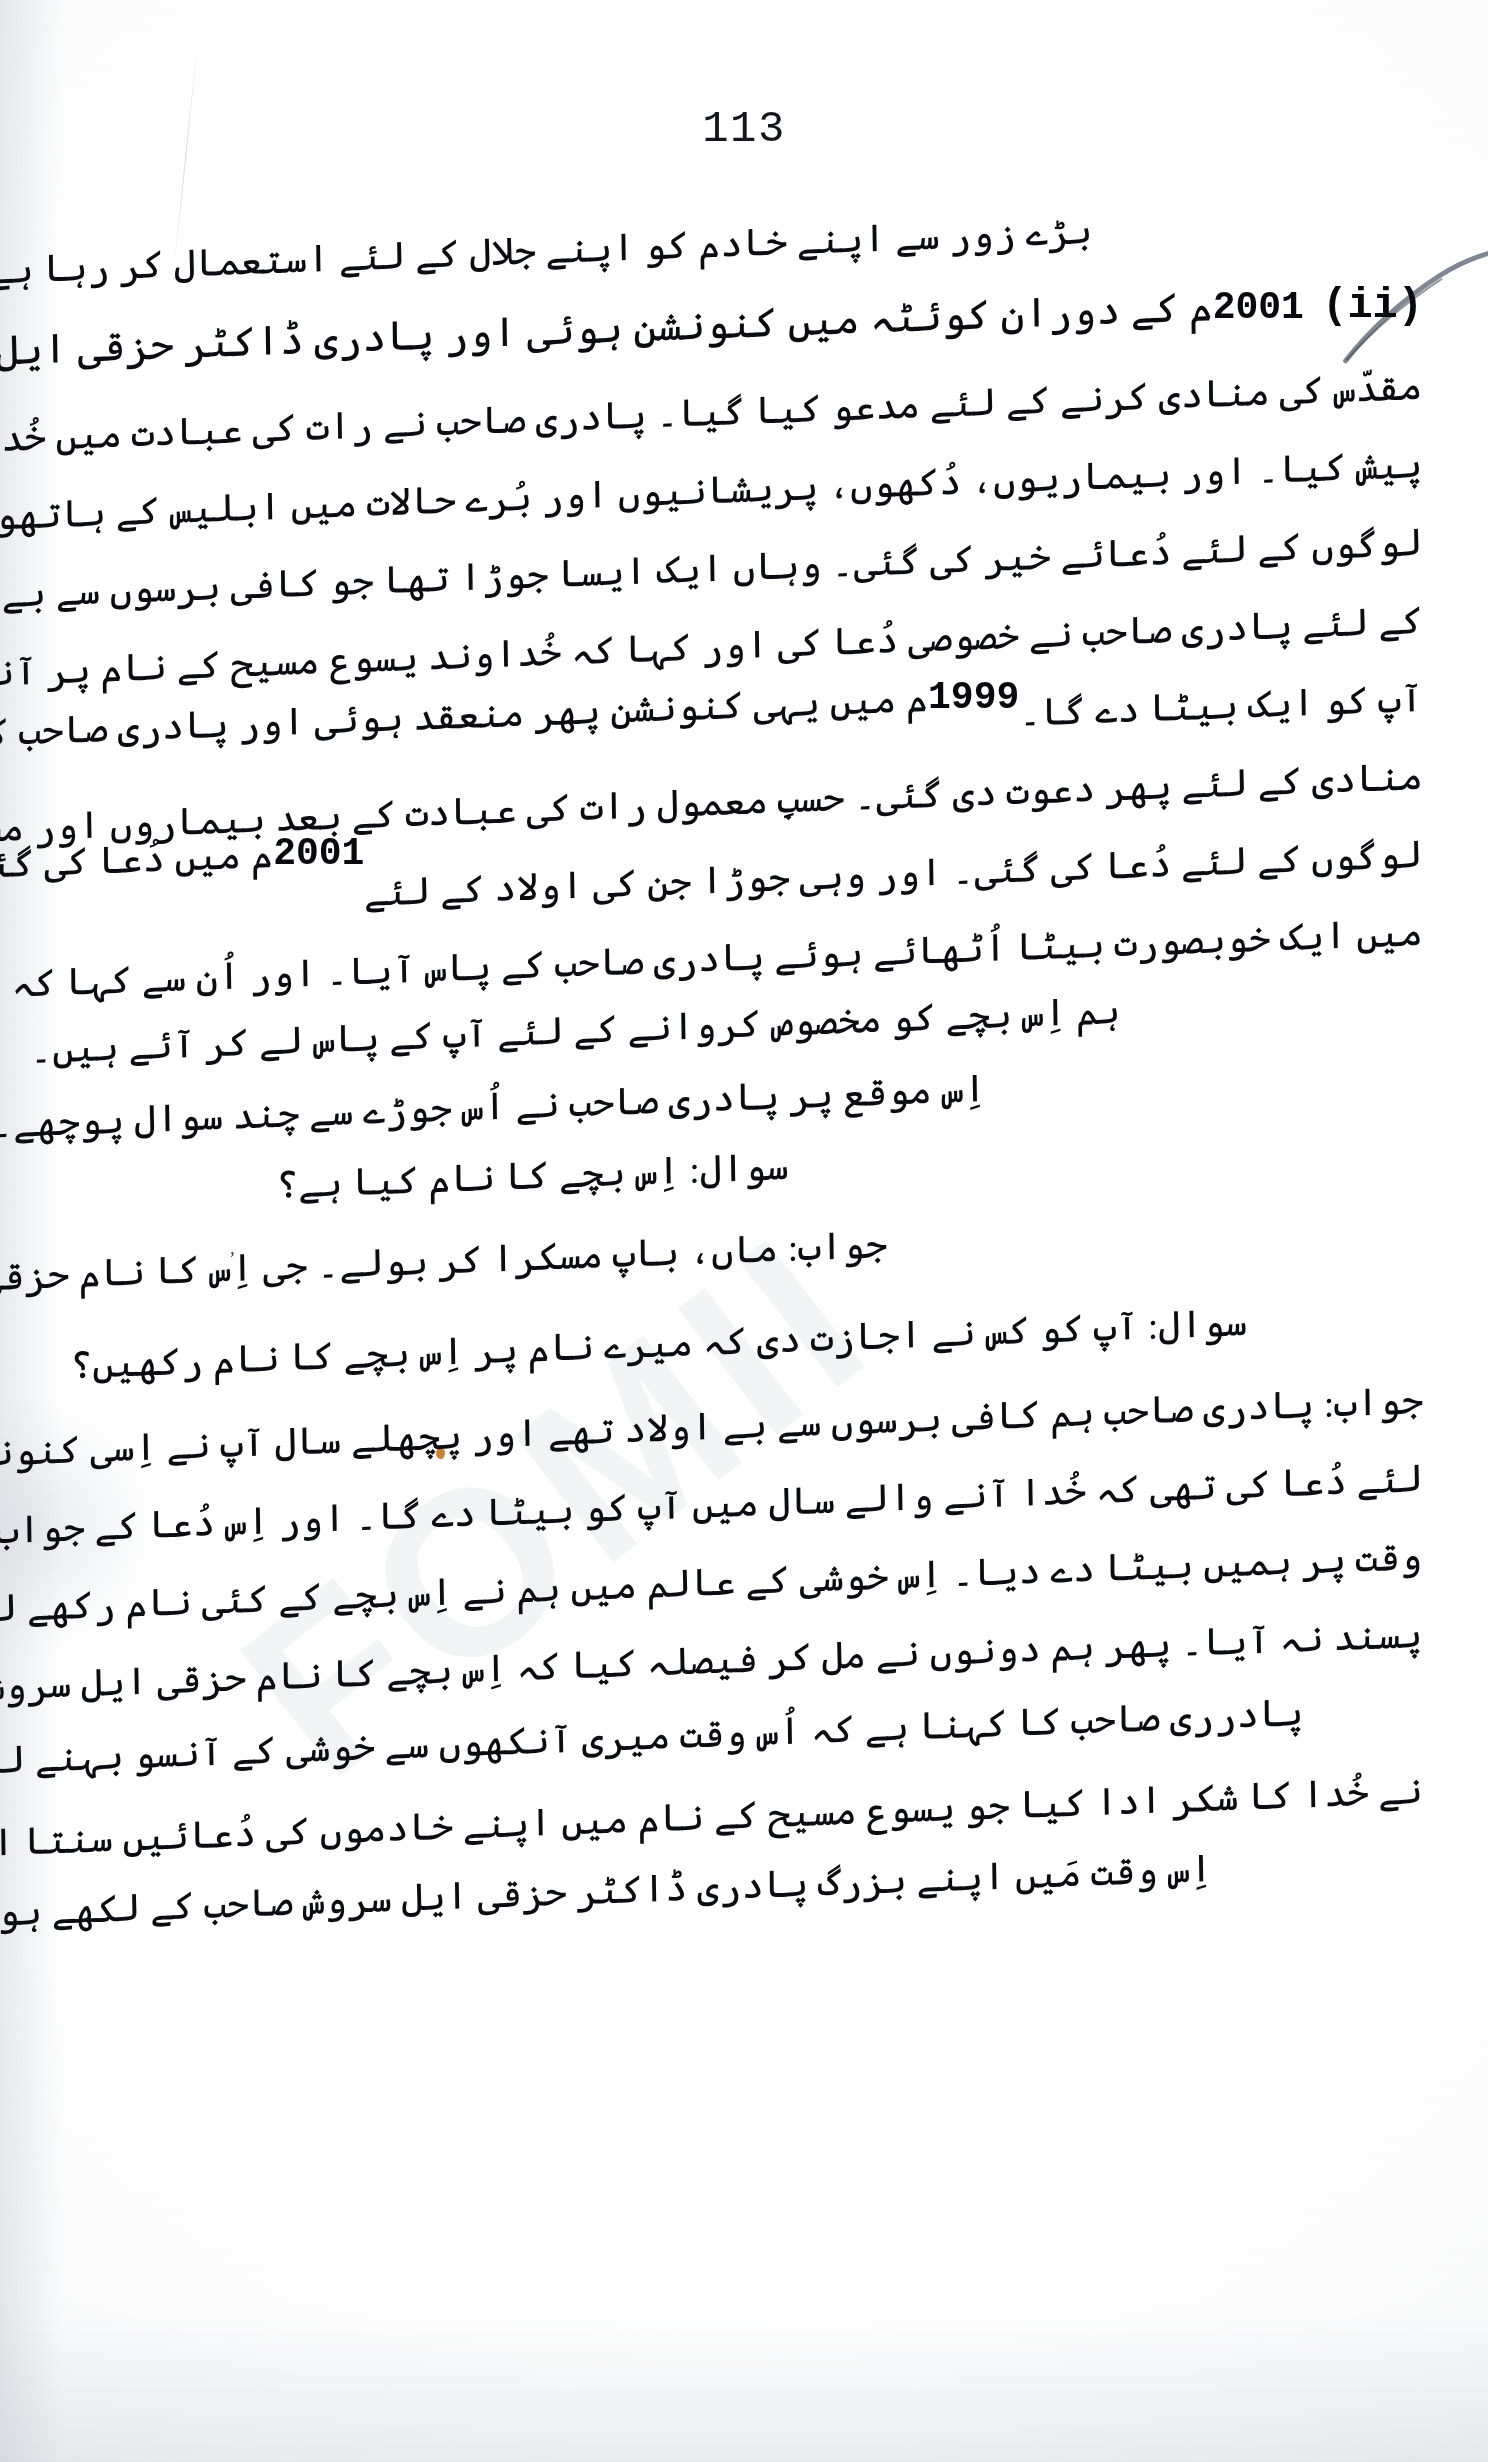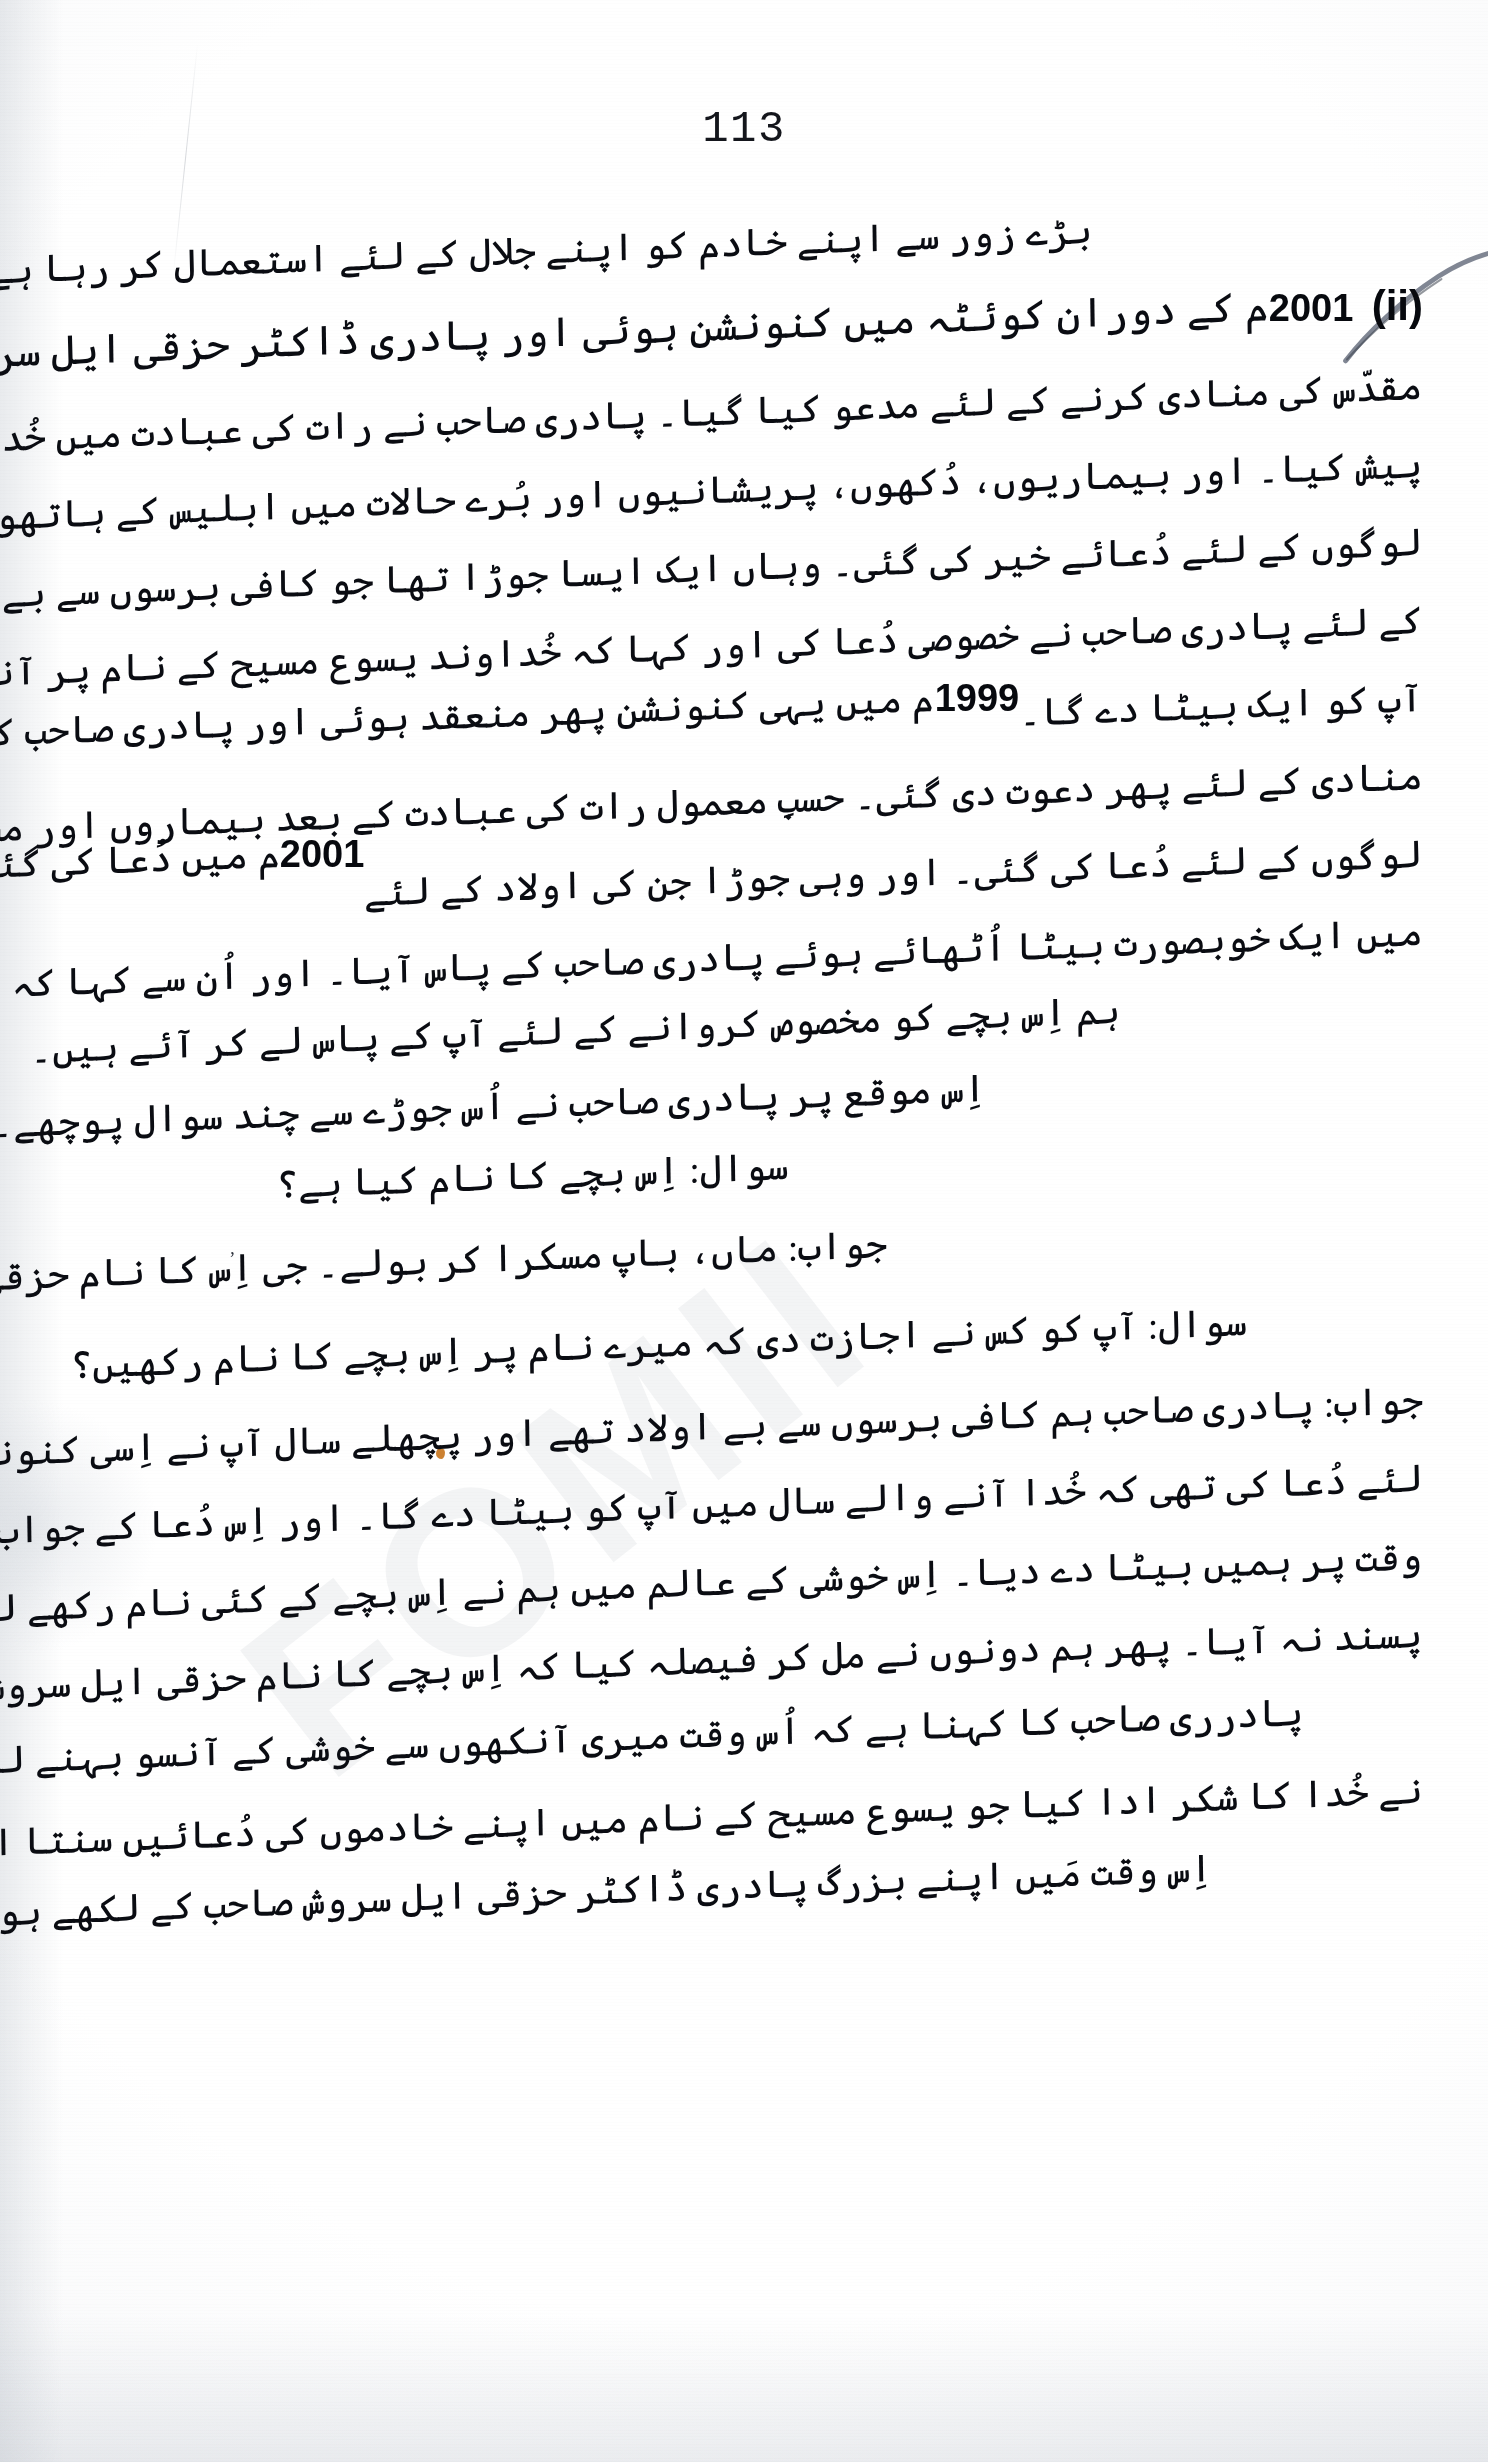--- a/index.html
+++ b/index.html
@@ -125,33 +125,33 @@
     transform-origin: right center;
     color: #0a0c12;
   }
   .line.big   .urdu { font-size: 41px; }
 
   
   .num {
     direction: ltr;
     unicode-bidi: embed;
     display: inline-block;
-    font-family: Liberation Sans, sans-serif;
+    font-family: Liberation Mono, monospace;
     font-weight: 700;
     font-size: 38px;
     letter-spacing: 0px;
     color: #07090e;
     transform: skewY(0deg);
   }
 
   .marker {
     direction: ltr;
     unicode-bidi: embed;
     display: inline-block;
-    font-family: Liberation Sans, sans-serif;
+    font-family: Liberation Mono, monospace;
     font-weight: 700;
     font-size: 42px;
     color: #07090e;
     margin-left: 18.3px;
   }
 
   
   .ind-1  { padding-right: 176px; }
   .ind-2  { padding-right: 303px; }
   .ind-3  { padding-right: 437px; }

